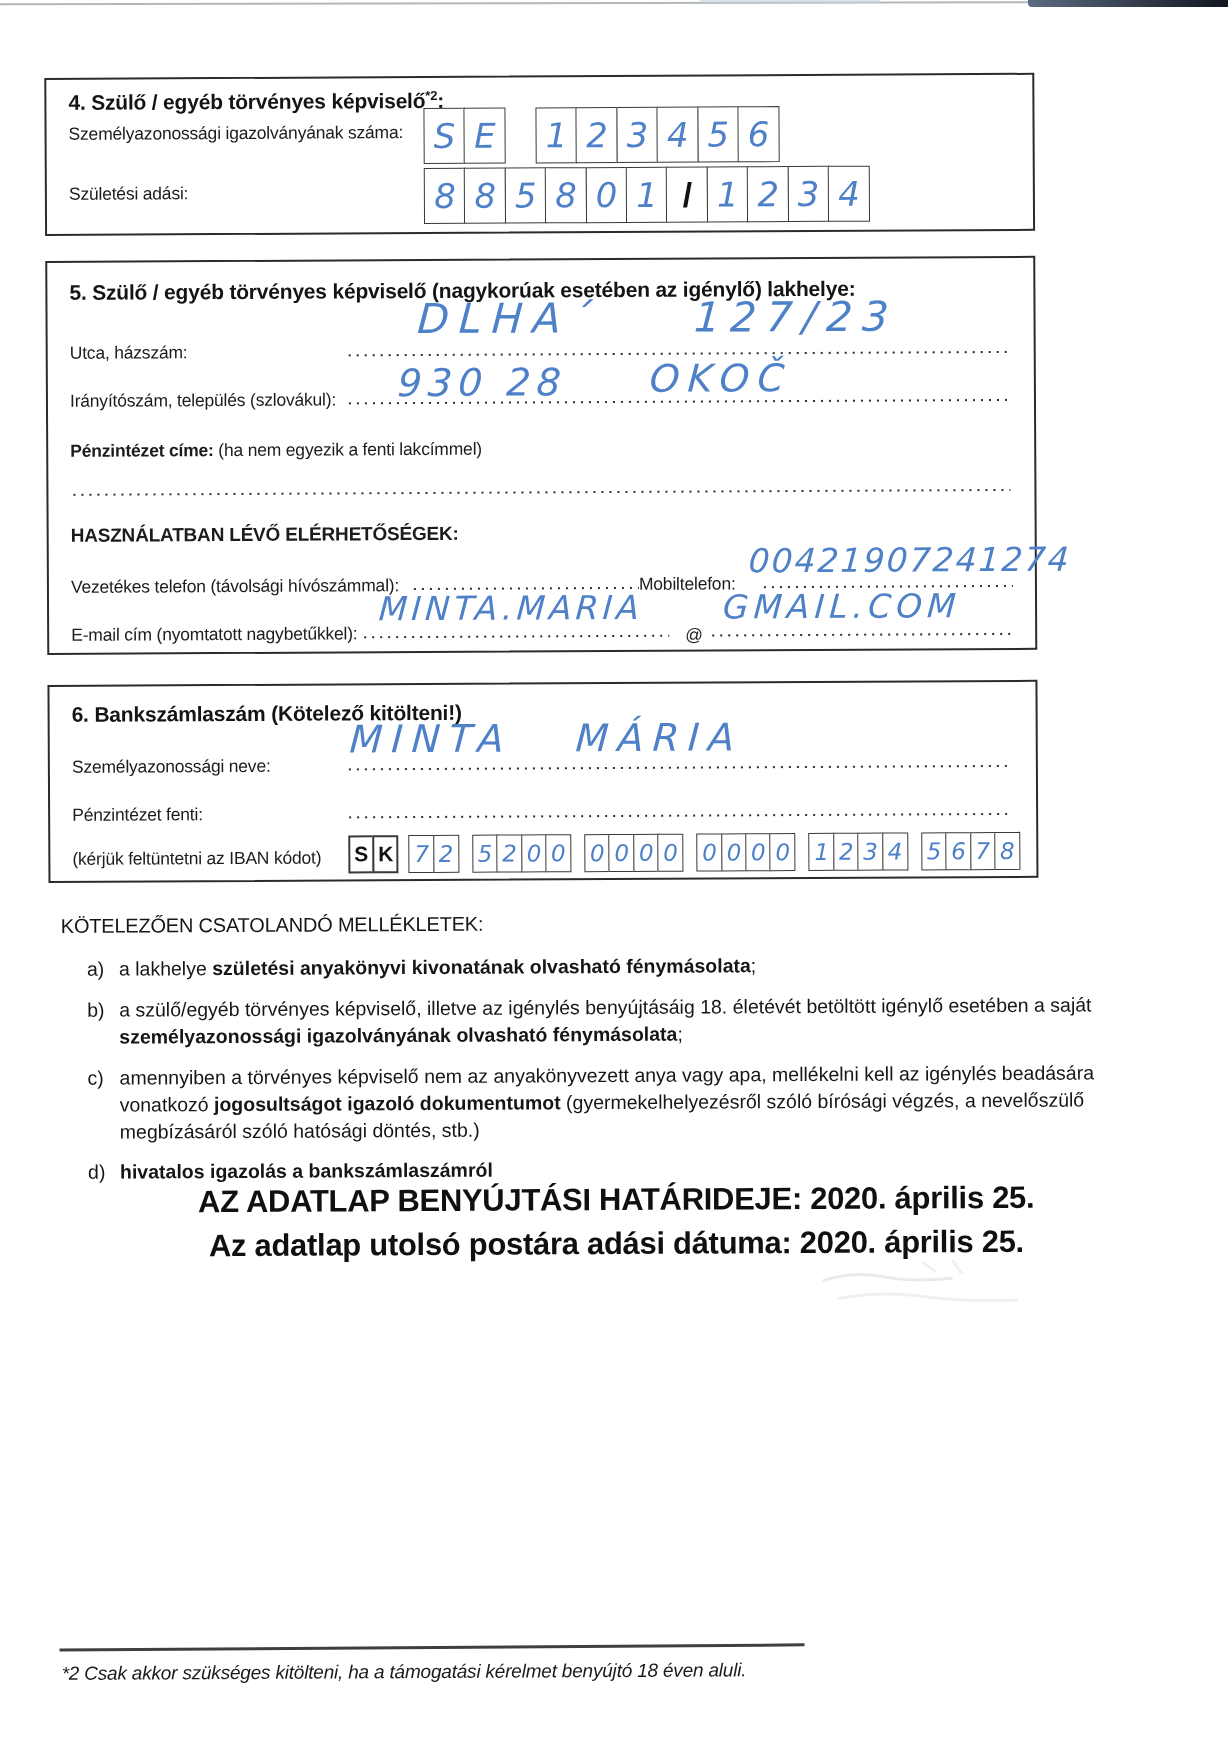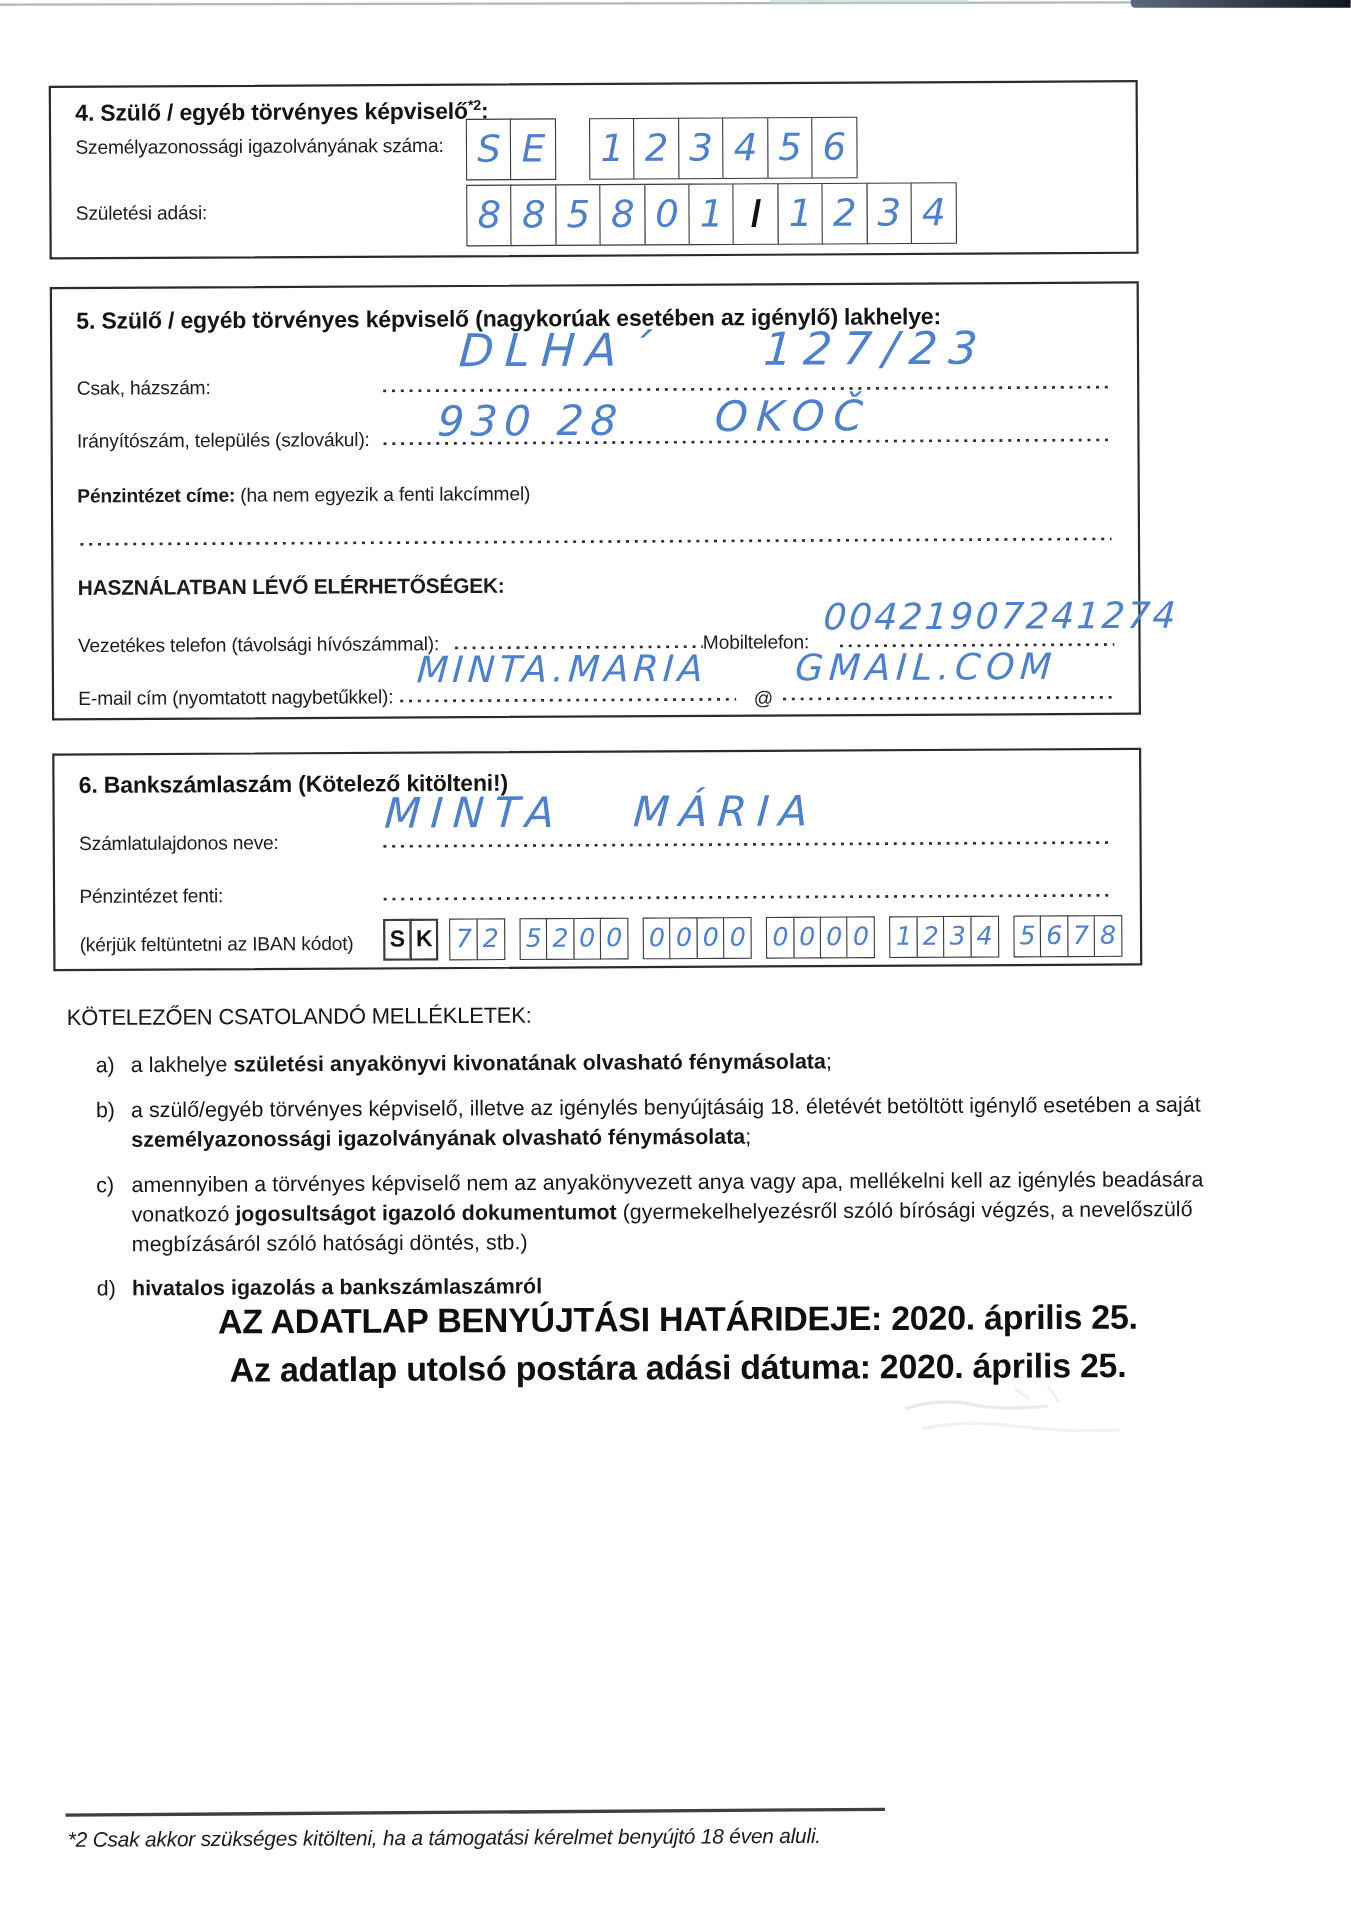--- a/index.html
+++ b/index.html
@@ -94,21 +94,21 @@
       <span class="cells-inline"><span class="cell">8</span><span class="cell">8</span><span class="cell">5</span><span class="cell">8</span><span class="cell">0</span><span class="cell">1</span></span>
       <span class="cells-inline"><span class="cell printed">/</span></span>
       <span class="cells-inline"><span class="cell">1</span><span class="cell">2</span><span class="cell">3</span><span class="cell">4</span></span>
     </span>
   </section>
 
   <section class="box box5">
     <h2 class="sec-title" style="top:18px">5. Szülő / egyéb törvényes képviselő (nagykorúak esetében az igénylő) lakhelye:</h2>
 
     <span class="hand" style="left:370px;top:34px;font-size:41px;letter-spacing:10px;word-spacing:70px">DLHA´ 127/23</span>
-    <span class="lbl" style="left:22px;top:80px">Csak, házszám:</span>
+    <span class="lbl" style="left:22px;top:80px">Utca, házszám:</span>
     <span class="dotline" style="left:298px;top:92px;width:664px"></span>
 
     <span class="hand" style="left:350px;top:100px;font-size:38px;letter-spacing:6px">930 28</span>
     <span class="hand" style="left:602px;top:97px;font-size:38px;letter-spacing:8px">OKOČ</span>
     <span class="lbl" style="left:22px;top:128px">Irányítószám, település (szlovákul):</span>
     <span class="dotline" style="left:298px;top:140px;width:664px"></span>
 
     <span class="lbl" style="left:22px;top:178px"><span class="b">Pénzintézet címe:</span><span> (ha nem egyezik a fenti lakcímmel)</span></span>
     <span class="dotline" style="left:22px;top:230px;width:940px"></span>
 
@@ -125,21 +125,21 @@
     <span class="dotline" style="left:312px;top:374px;width:308px"></span>
     <span class="lbl" style="left:636px;top:365px">@</span>
     <span class="hand" style="left:674px;top:328px;font-size:33px;letter-spacing:5px">GMAIL.COM</span>
     <span class="dotline" style="left:660px;top:374px;width:302px"></span>
   </section>
 
   <section class="box box6">
     <h2 class="sec-title" style="top:16px">6. Bankszámlaszám (Kötelező kitölteni!)</h2>
 
     <span class="hand" style="left:300px;top:32px;font-size:38px;letter-spacing:9px;word-spacing:42px">MINTA MÁRIA</span>
-    <span class="lbl" style="left:22px;top:70px">Számlatulajdonos neve:</span>
+    <span class="lbl" style="left:22px;top:70px">Személyazonossági neve:</span>
     <span class="dotline" style="left:296px;top:82px;width:666px"></span>
 
     <span class="lbl" style="left:22px;top:118px">Pénzintézet fenti:</span>
     <span class="dotline" style="left:296px;top:130px;width:666px"></span>
 
     <span class="lbl" style="left:22px;top:162px">(kérjük feltüntetni az IBAN kódot)</span>
     <div class="iban-strip" style="left:298px;top:150px">
       <span class="cells sk-cells">
           <span class="cell printed">S</span>
           <span class="cell printed">K</span>

